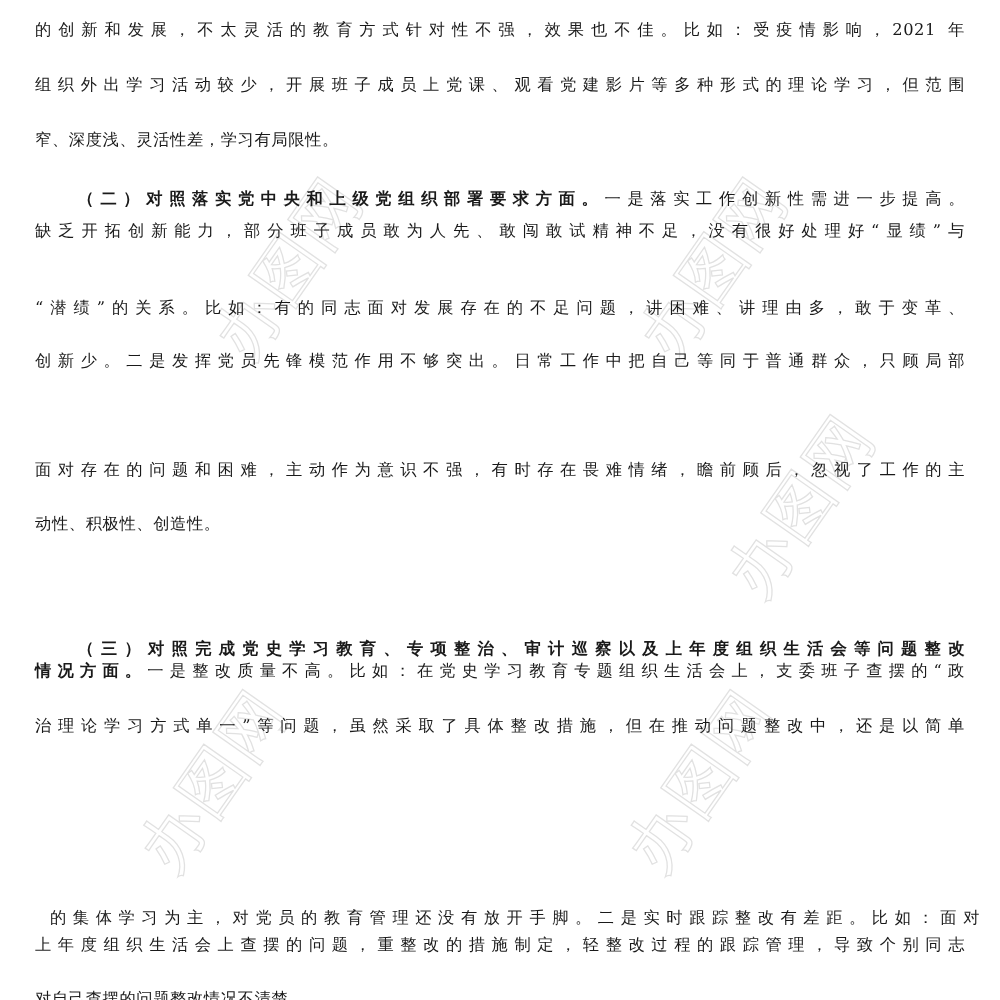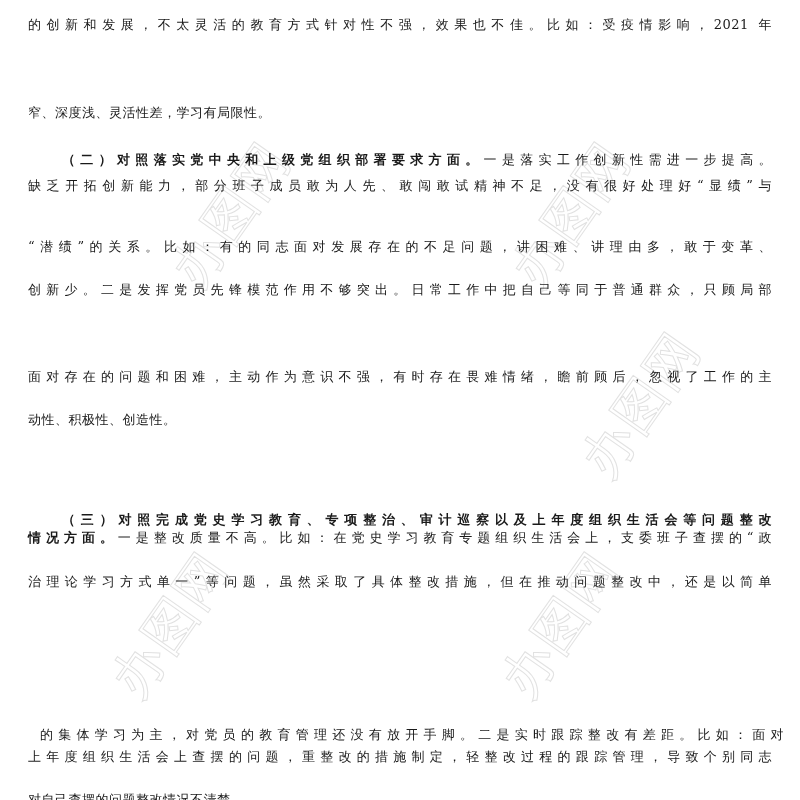--- a/index.html
+++ b/index.html
@@ -32,20 +32,21 @@
 
 <div class="page">
 
   <div class="wm" style="left:150px;top:180px;">办图网</div>
   <div class="wm" style="left:490px;top:180px;">办图网</div>
   <div class="wm" style="left:560px;top:370px;">办图网</div>
   <div class="wm" style="left:90px;top:590px;">办图网</div>
   <div class="wm" style="left:480px;top:590px;">办图网</div>
 
   <div class="line" style="top:14px;"><span>的创新和发展，不太灵活的教育方式针对性不强，效果也不佳。比如：受疫情影响，2021 年</span></div>
+  <div class="line" style="top:58px;"><span>组织外出学习活动较少，开展班子成员上党课、观看党建影片等多种形式的理论学习，但范围</span></div>
   <div class="line last" style="top:102px;"><span>窄、深度浅、灵活性差，学习有局限性。</span></div>
 
   <div class="line indent" style="top:149px;"><span class="bold">（二）对照落实党中央和上级党组织部署要求方面。</span><span>一是落实工作创新性需进一步提高。</span></div>
   <div class="line" style="top:175px;"><span>缺乏开拓创新能力，部分班子成员敢为人先、敢闯敢试精神不足，没有很好处理好“显绩”与</span></div>
   <div class="line" style="top:279px;"><span>创新少。二是发挥党员先锋模范作用不够突出。日常工作中把自己等同于普通群众，只顾局部</span></div>
   <div class="line" style="top:236px;"><span>“潜绩”的关系。比如：有的同志面对发展存在的不足问题，讲困难、讲理由多，敢于变革、</span></div>
   <div class="line last" style="top:409px;"><span>动性、积极性、创造性。</span></div>
   <div class="line" style="top:366px;"><span>面对存在的问题和困难，主动作为意识不强，有时存在畏难情绪，瞻前顾后，忽视了工作的主</span></div>
 
   <div class="line indent" style="top:484px;margin-top:25px;"><span class="bold">（三）对照完成党史学习教育、专项整治、审计巡察以及上年度组织生活会等问题整改</span><span></span></div>

